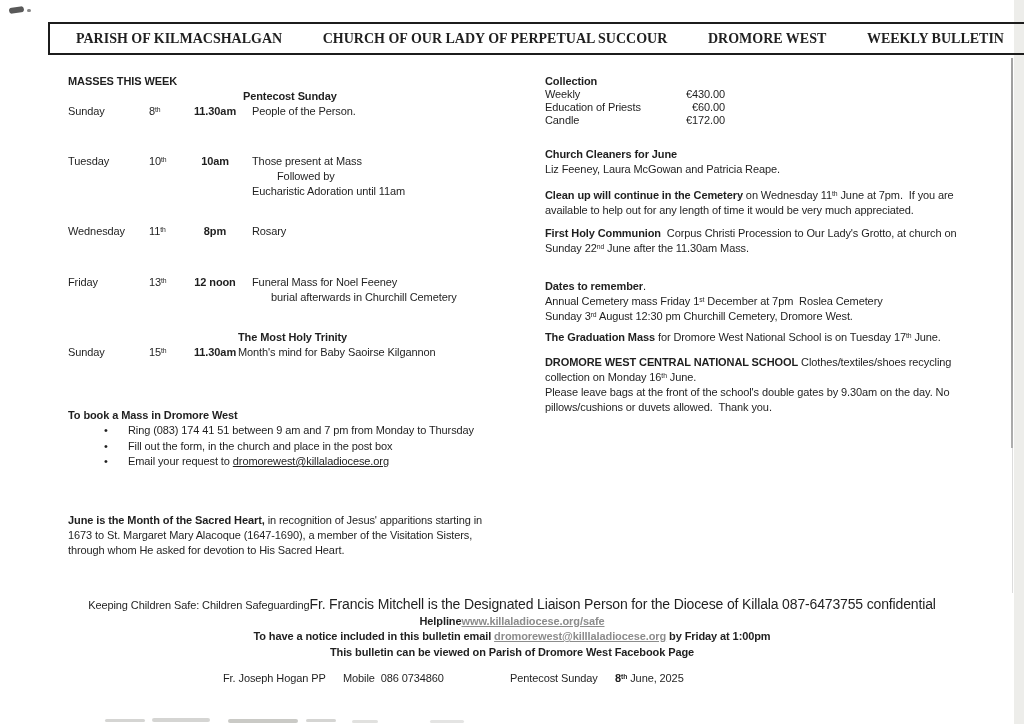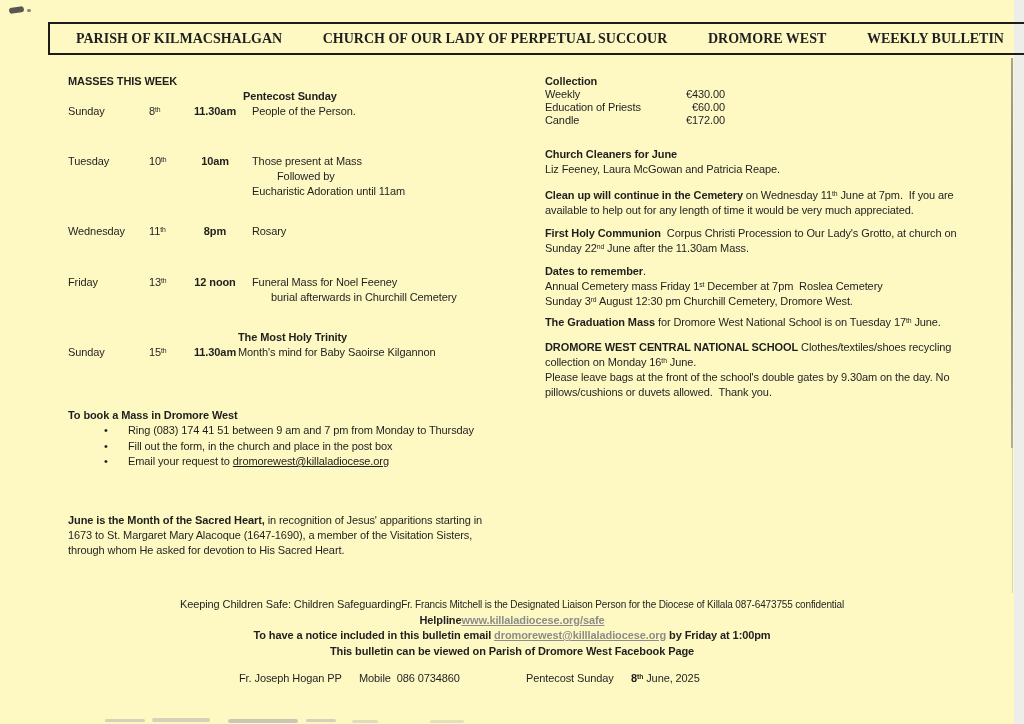--- a/index.html
+++ b/index.html
@@ -1,22 +1,22 @@
 <!DOCTYPE html>
 <html><head>
 <meta charset="utf-8">
 <style>
   html,body{margin:0;padding:0;background:#e9e9e7;}
-  .page{position:relative;width:1024px;height:724px;background:#fef9c3;overflow:hidden;
+  .page{position:relative;width:1024px;height:724px;background:#ffffff;overflow:hidden;
         font-family:"Liberation Sans",sans-serif;color:#1f1f1f;font-size:11px;line-height:15px;
         letter-spacing:-0.1px;}
   .b{font-weight:700;}
   .u{text-decoration:underline;}
   .grey{color:#8c8c8c;}
-  .narrow{font-size:10px;letter-spacing:-0.15px;}
+  .narrow{font-size:14px;letter-spacing:-0.15px;}
   sup{font-size:0.62em;line-height:0;vertical-align:baseline;position:relative;top:-0.45em;}
   .rich, .pre{white-space:pre-wrap;}
 
   
   .header-box{position:absolute;left:48px;top:22px;width:928px;height:29px;border:2px solid #1c1c1c;
               display:flex;align-items:center;justify-content:space-between;padding:0 26px;box-sizing:content-box;
               font-family:"Liberation Serif",serif;font-weight:700;font-size:14px;letter-spacing:0;}
 
   
   .left-col{position:absolute;left:68px;top:74px;width:446px;}
@@ -43,30 +43,30 @@
 
   .sacred{margin:43px 0 0 0;width:440px;}
 
   
   .right-col{position:absolute;left:545px;top:75px;width:420px;}
   .coll-title{font-weight:700;line-height:13px;}
   .coll-row{display:flex;justify-content:space-between;width:180px;line-height:13px;}
   .notice{margin-top:11px;}
   .n-cleanup{margin-top:11px;}
   .n-fhc{margin-top:8px;}
-  .n-dates{margin-top:8px;}
+  .n-dates{margin-top:23px;}
   .n-grad{margin-top:6px;}
   .n-school{margin-top:10px;}
   .coll{margin-top:0;}
   .n-cleaners{margin-top:20px;}
 
   
   .footer{position:absolute;left:0;top:597px;width:1024px;text-align:center;line-height:15.5px;}
 
-  .signature{position:absolute;left:16px;top:671px;width:1004px;height:16px;}
+  .signature{position:absolute;left:0;top:671px;width:1004px;height:16px;}
   .signature span.item{position:absolute;white-space:pre-wrap;}
   .sig-name{left:223px;}
   .sig-mobile{left:343px;}
   .sig-occasion{left:510px;}
   .sig-date{left:615px;}
 
   
   .art{position:absolute;pointer-events:none;}
   .art-tl{left:9px;top:7px;width:15px;height:6px;background:#3c3c3c;border-radius:3px;transform:rotate(-8deg);opacity:.85;}
   .art-tl2{left:27px;top:9px;width:4px;height:3px;background:#555;border-radius:2px;opacity:.7;}

